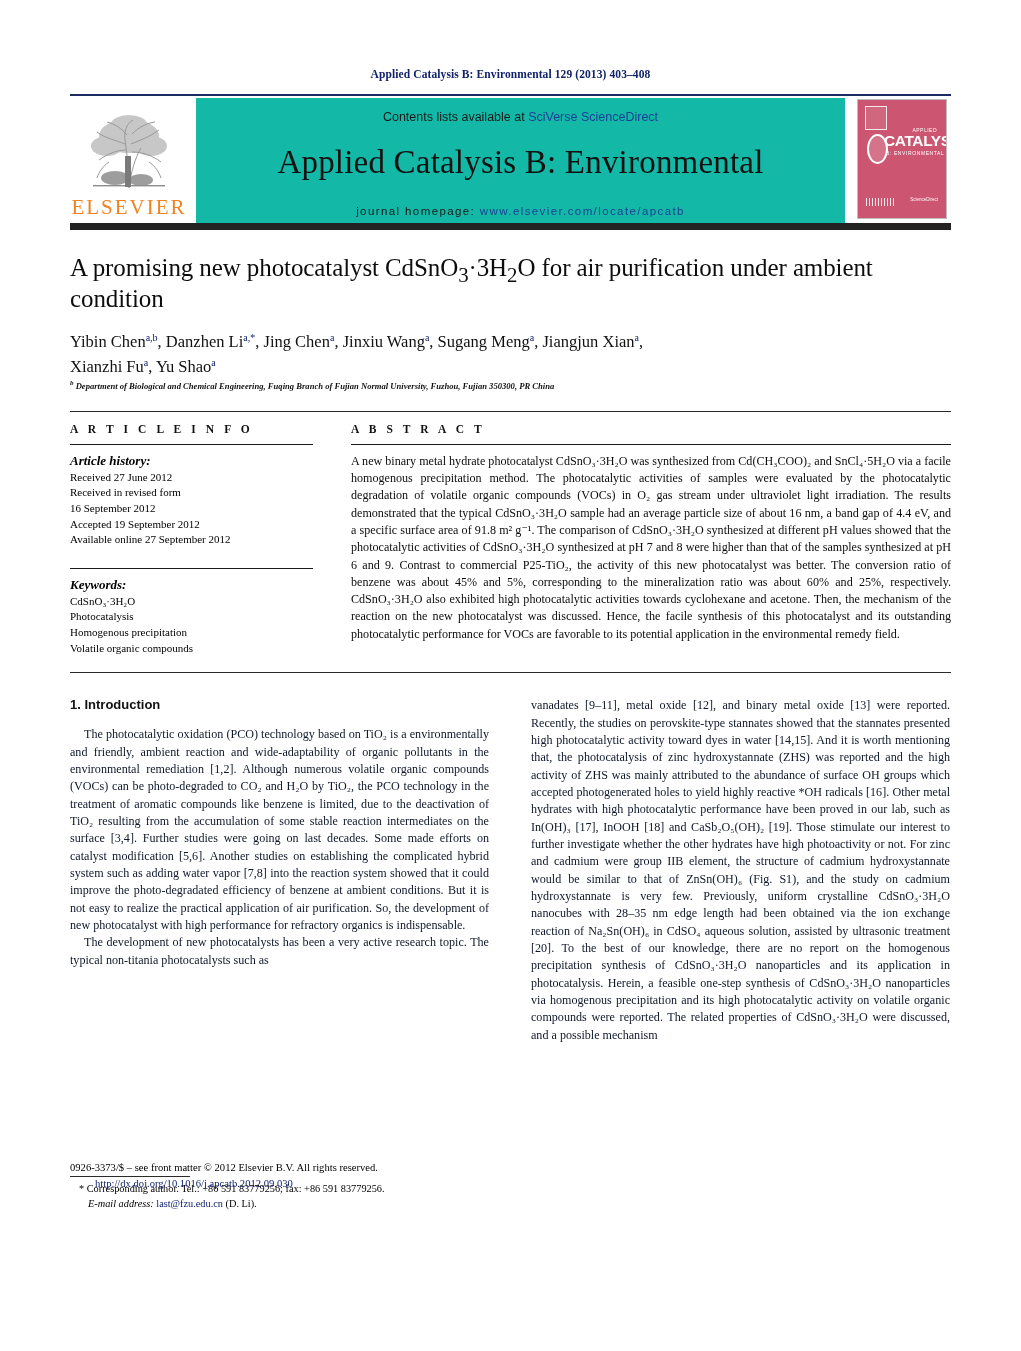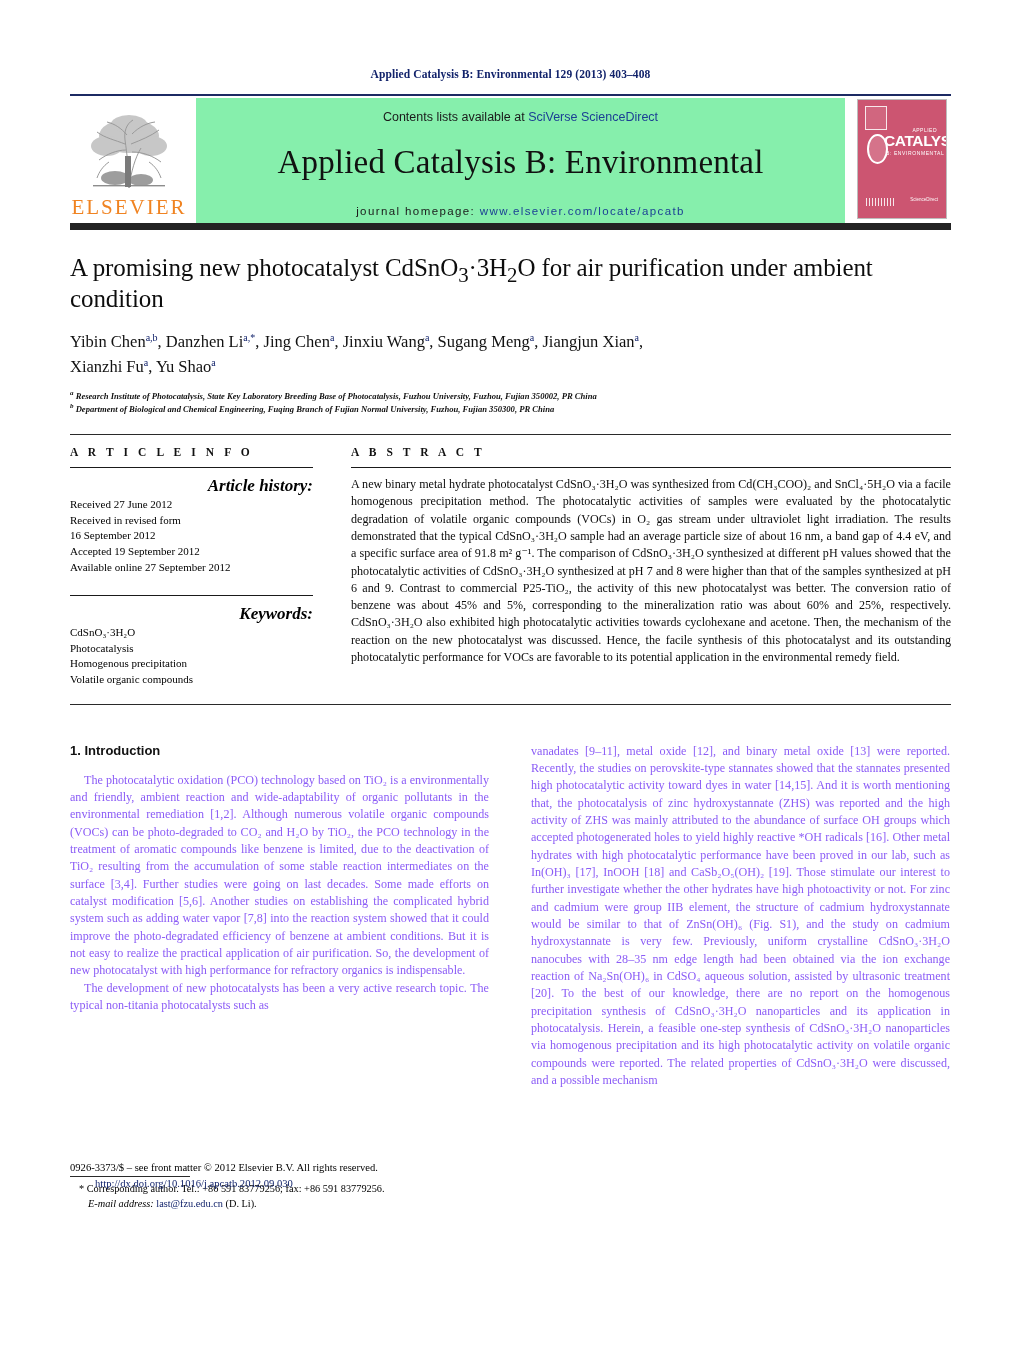--- a/index.html
+++ b/index.html
@@ -64,21 +64,21 @@
   .elsevier-word {
     color: #f08321;
     font-family: "Liberation Serif", serif;
     font-size: 21px;
     letter-spacing: 2.0px;
     margin-top: 1px;
     font-weight: normal;
   }
   .banner {
     flex: 1 1 auto;
-    background: #86efac;
+    background: #14b8a6;
     margin: 0 8px 0 8px;
     display: flex;
     flex-direction: column;
     align-items: center;
     justify-content: flex-start;
     padding-top: 12px;
     box-sizing: border-box;
   }
   .contents-line {
     font-family: "Liberation Sans", sans-serif;
@@ -246,23 +246,22 @@
     letter-spacing: 3.6px;
     color: #111111;
   }
   .hrule {
     border-top: 1.6px solid #1a1a1a;
     margin: 9px 0 8px 0;
   }
   .info-head {
     font-style: italic;
     font-weight: bold;
-    font-size: 17px;
+    font-size: 13px;
     margin: 0 0 1px 0;
-    text-align: right;
   }
   .info-line {
     font-size: 11px;
     line-height: 1.42;
   }
   .abs-text {
     font-size: 12.1px;
     line-height: 1.43;
     text-align: justify;
     color: #0c0c0c;
@@ -273,39 +272,39 @@
     font-weight: bold;
     margin-top: 14px;
   }
   .rule-below-abs {
     margin: 16px 70px 0 70px;
     border-top: 1px solid #2a2a2a;
   }
 
   
   .body-cols {
-    margin: 38px 70px 0 70px;
+    margin: 24px 70px 0 70px;
     display: flex;
     gap: 42px;
   }
   .bcol { width: 419px; flex: 0 0 419px; }
   h2.sec-title {
     font-family: "Liberation Sans", sans-serif;
     font-size: 13px;
     font-weight: bold;
     margin: 0 0 14px 0;
     color: #111111;
   }
   p.body-p {
     font-size: 12.1px;
     line-height: 1.435;
     text-align: justify;
     margin: 0;
     text-indent: 14px;
-    color: #8b5cf6;
+    color: #0f172a;
   }
   p.body-p + p.body-p { margin-top: 0; }
 
   
   .footnote {
     position: absolute;
     left: 70px;
     top: 1176px;
     width: 419px;
   }
@@ -402,23 +401,20 @@
   </div>
 
   <div class="titleblock">
     <h1 class="article-title">
       A promising new photocatalyst CdSnO<sub>3</sub>·3H<sub>2</sub>O for air purification under ambient condition
     </h1>
     <div class="authors">
       Yibin Chen<sup>a,b</sup>, Danzhen Li<sup>a,*</sup>, Jing Chen<sup>a</sup>, Jinxiu Wang<sup>a</sup>, Sugang Meng<sup>a</sup>, Jiangjun Xian<sup>a</sup>,<br>
       Xianzhi Fu<sup>a</sup>, Yu Shao<sup>a</sup>
     </div>
-    <div class="affil">
-      <sup>a</sup> <span>Research Institute of Photocatalysis, State Key Laboratory Breeding Base of Photocatalysis, Fuzhou University, Fuzhou, Fujian 350002, PR China</span>
-    </div>
     <div class="affil" style="margin-top:0">
       <sup>b</sup> <span>Department of Biological and Chemical Engineering, Fuqing Branch of Fujian Normal University, Fuzhou, Fujian 350300, PR China</span>
     </div>
   </div>
 
   <div class="infoabs">
     <div class="rule-above-info"></div>
 
     <div class="col-info">
       <div class="sec-label">A R T I C L E    I N F O</div>

